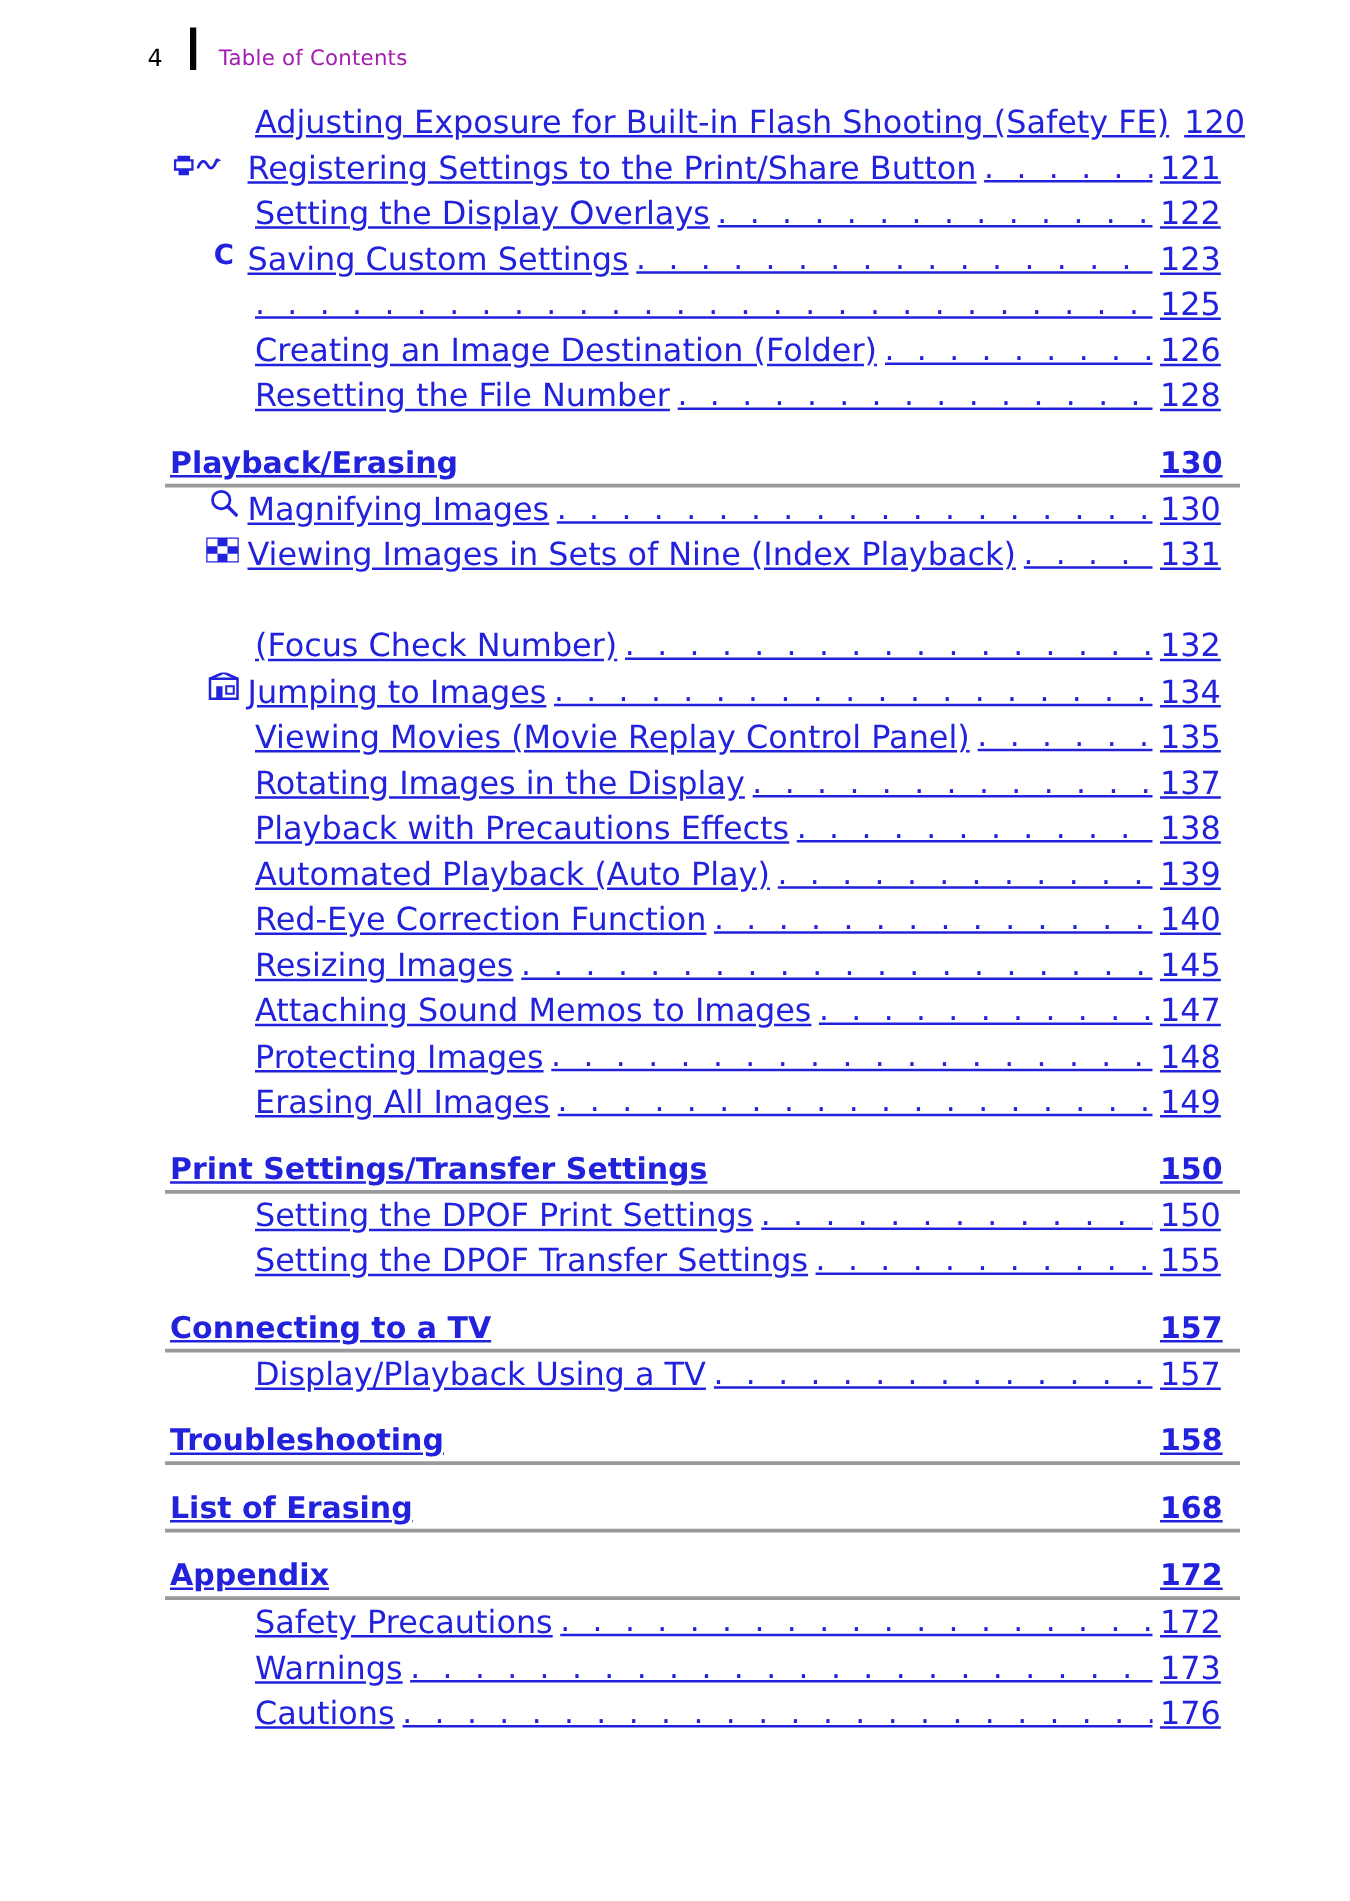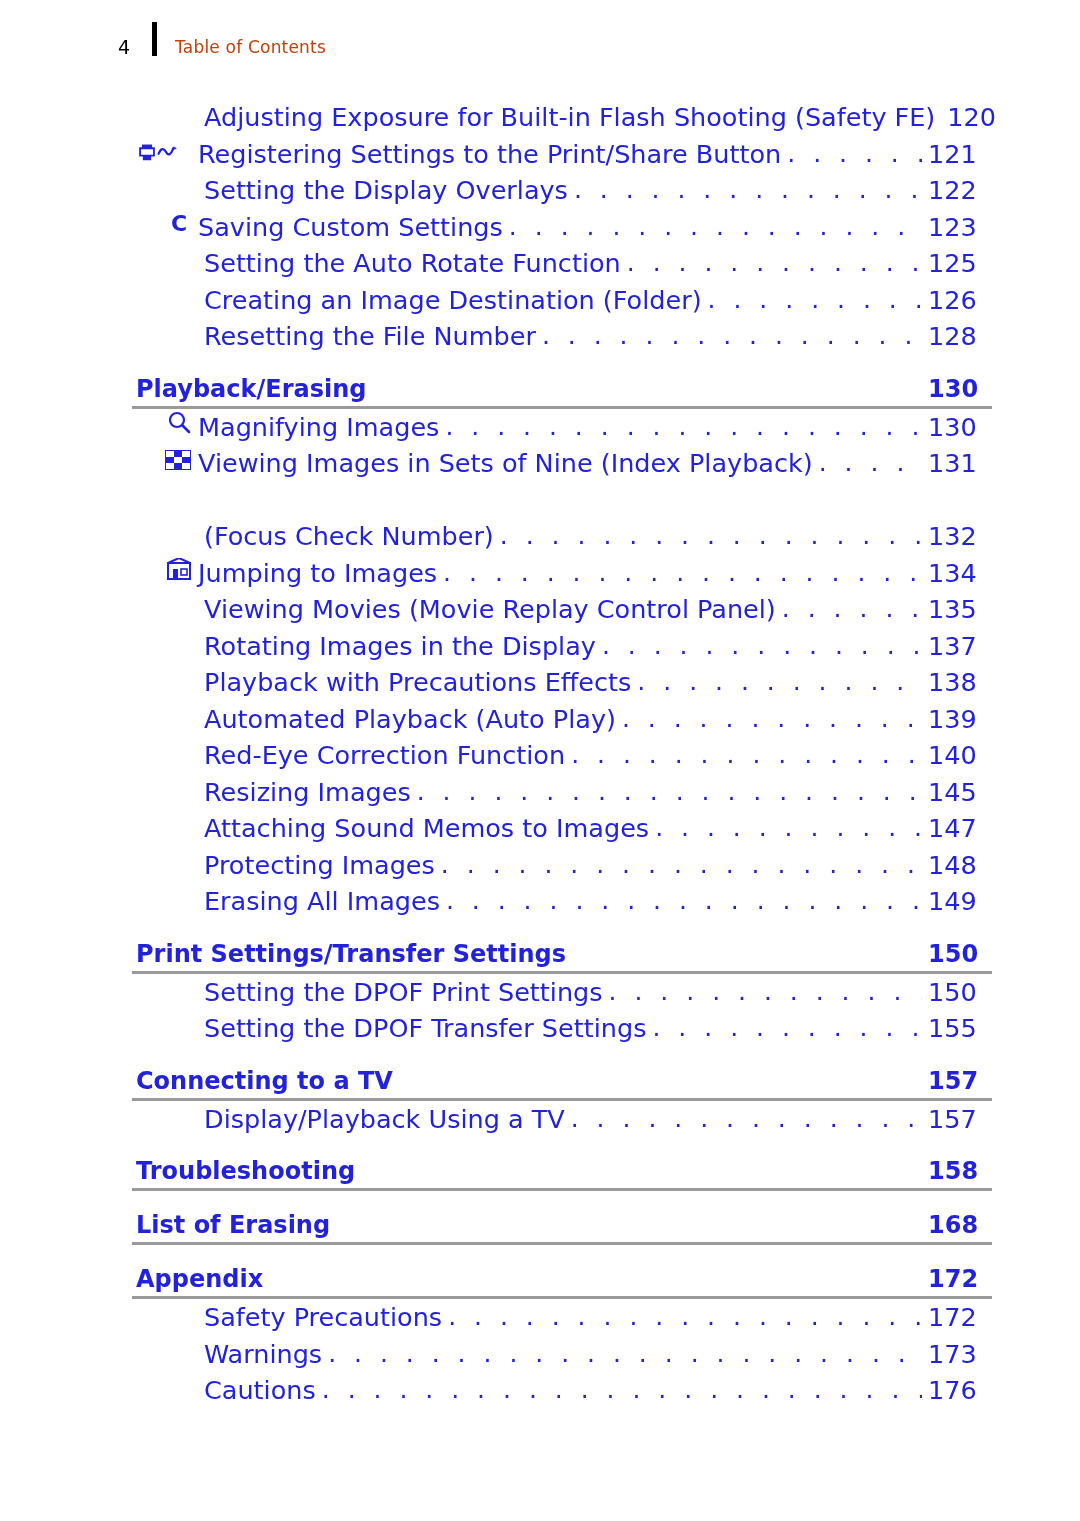--- a/index.html
+++ b/index.html
@@ -36,30 +36,31 @@
     top: 22px;
     width: 5px;
     height: 34px;
     background: #000000;
   }
   .header-title {
     position: absolute;
     left: 175px;
     top: 37px;
     font-size: 17px;
-    color: #c2410c;
+    color: #a21caf;
     letter-spacing: 0.2px;
   }
 
   
   .toc {
     position: absolute;
     left: 132px;
-    top: 99px;
+    top: 80px;
     width: 860px;
+    text-decoration: underline;
   }
 
   .entry {
     display: flex;
     align-items: baseline;
     font-size: 25.5px;
     line-height: 36.5px;
     color: #2222dd;
     white-space: nowrap;
     height: 36.5px;
@@ -203,21 +204,20 @@
       <text x="1" y="21" font-family="DejaVu Sans, sans-serif" font-size="22" font-weight="bold" fill="#2222dd">C</text>
     </svg>
           </span>
         </span>
         <span class="label">Saving Custom Settings</span>
         <span class="leader"></span>
         <span class="page">123</span>
       </div>
       <div class="entry">
         <span class="indent"></span>
-        <span class="label">Setting the Auto Rotate Function</span>
         <span class="leader"></span>
         <span class="page">125</span>
       </div>
       <div class="entry">
         <span class="indent"></span>
         <span class="label">Creating an Image Destination (Folder)</span>
         <span class="leader"></span>
         <span class="page">126</span>
       </div>
       <div class="entry">

